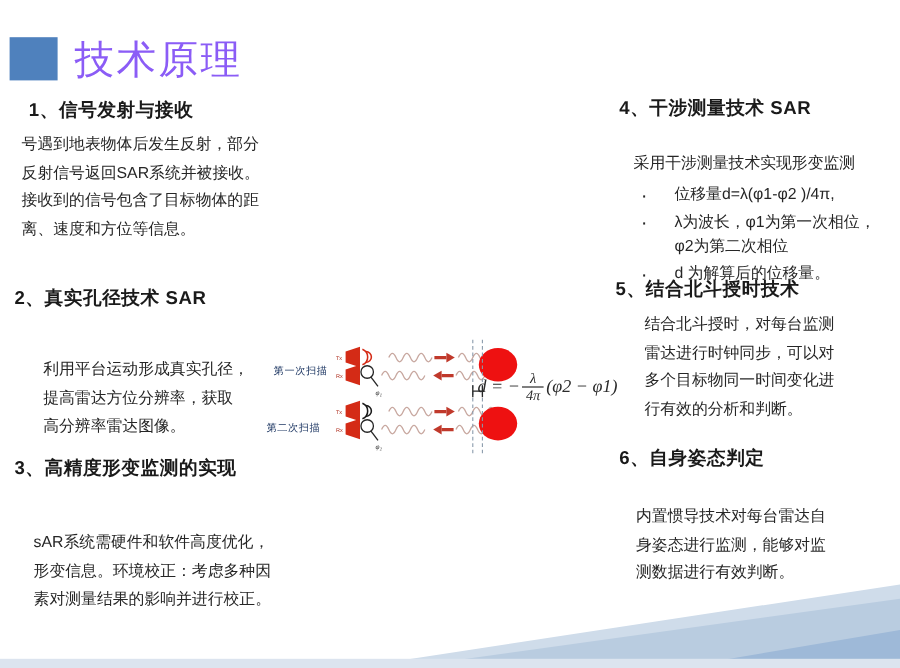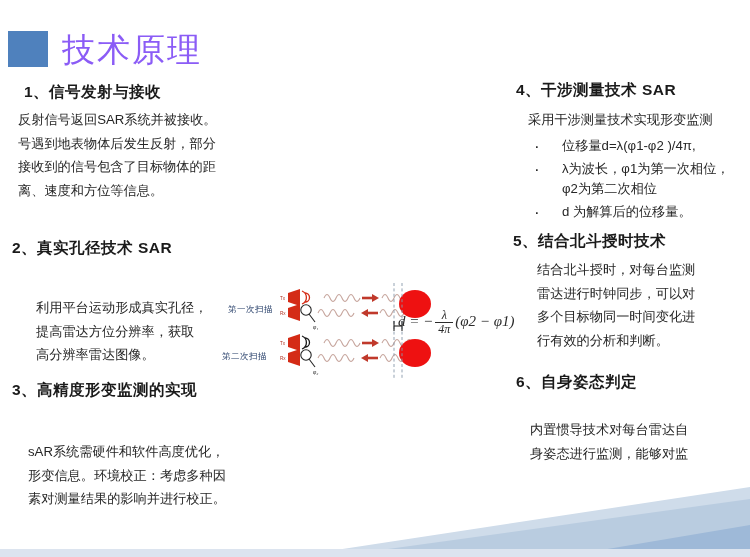--- a/index.html
+++ b/index.html
@@ -62,21 +62,21 @@
   #s1-body { left: 18px;  top: 108px; width: 218px; }
 
   #s2-head { left: 12px;  top: 238px; }
   #s2-body { left: 36px;  top: 296px; width: 200px; }
 
   #s3-head { left: 12px;  top: 380px; }
   #s3-body { left: 28px;  top: 440px; width: 222px; }
 
   
   #s4-head { left: 516px; top: 80px; }
-  #s4-body { left: 528px; top: 108px; width: 216px; }
+  #s4-body { left: 528px; top: 124px; width: 216px; }
   ul.bullets {
     margin: 4px 0 0 0;
     padding: 0;
     list-style: none;
   }
   ul.bullets li {
     position: relative;
     padding-left: 34px;
     margin-bottom: 3px;
     line-height: 1.52;
@@ -147,22 +147,22 @@
 </head>
 <body>
 
 <div id="title-bar">
   <div id="title-square"></div>
   <div id="page-title">技术原理</div>
 </div>
 
 <div class="sec-head" id="s1-head">1、信号发射与接收</div>
 <div class="sec-body" id="s1-body">
+  <p>号遇到地表物体后发生反射，部分</p>
   <p>反射信号返回SAR系统并被接收。</p>
-  <p>号遇到地表物体后发生反射，部分</p>
   <p>接收到的信号包含了目标物体的距</p>
   <p>离、速度和方位等信息。</p>
 </div>
 
 <div class="sec-head" id="s2-head">2、真实孔径技术 SAR</div>
 <div class="sec-body" id="s2-body">
   <p>利用平台运动形成真实孔径，</p>
   <p>提高雷达方位分辨率，获取</p>
   <p>高分辨率雷达图像。</p>
 </div>
@@ -189,20 +189,21 @@
   <p>结合北斗授时，对每台监测</p>
   <p>雷达进行时钟同步，可以对</p>
   <p>多个目标物同一时间变化进</p>
   <p>行有效的分析和判断。</p>
 </div>
 
 <div class="sec-head" id="s6-head">6、自身姿态判定</div>
 <div class="sec-body" id="s6-body">
   <p>内置惯导技术对每台雷达自</p>
   <p>身姿态进行监测，能够对监</p>
+  <p>测数据进行有效判断。</p>
 </div>
 
 <div id="diagram">
 
   <div class="scan-label" id="scan-label-1">第一次扫描</div>
   <div class="scan-label" id="scan-label-2">第二次扫描</div>
 
   <svg width="290" height="100" viewBox="0 0 290 100">
     <defs>
       <path id="wavelet" d="M0,0 q3,-7 6,0 q3,7 6,0 q3,-7 6,0 q3,7 6,0 q3,-7 6,0 q3,7 6,0" fill="none" stroke="#c8a8a0" stroke-width="1.1"></path>

